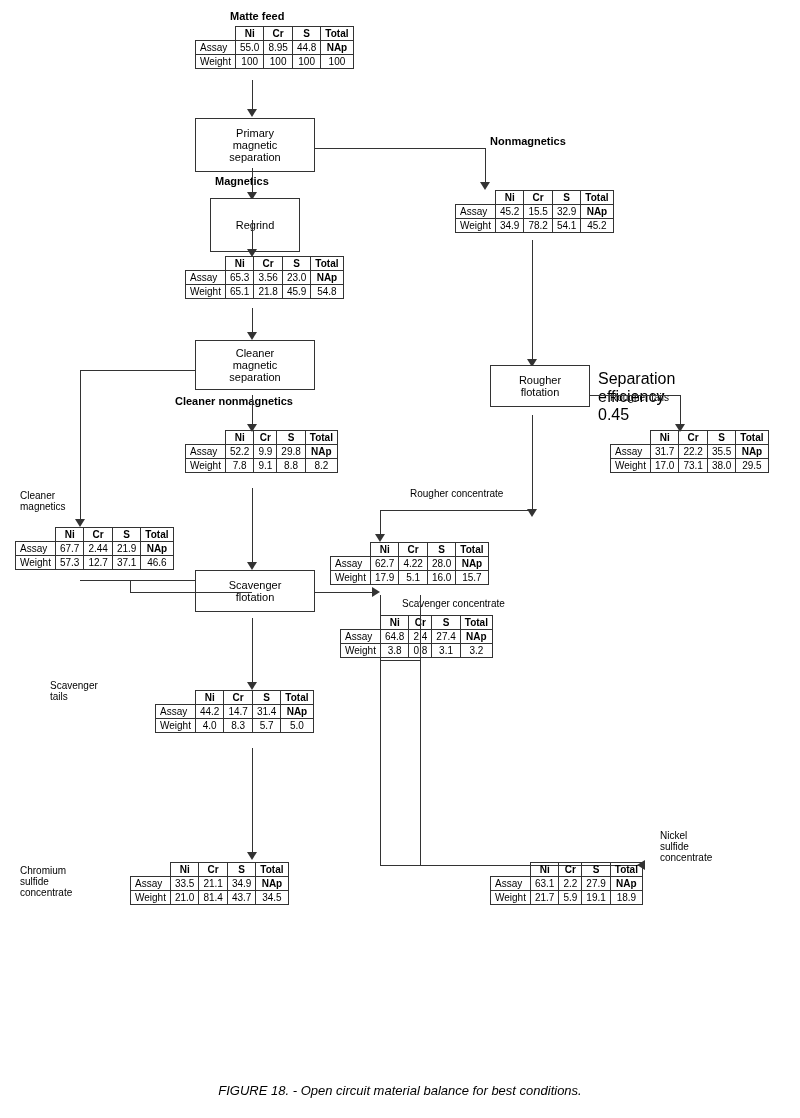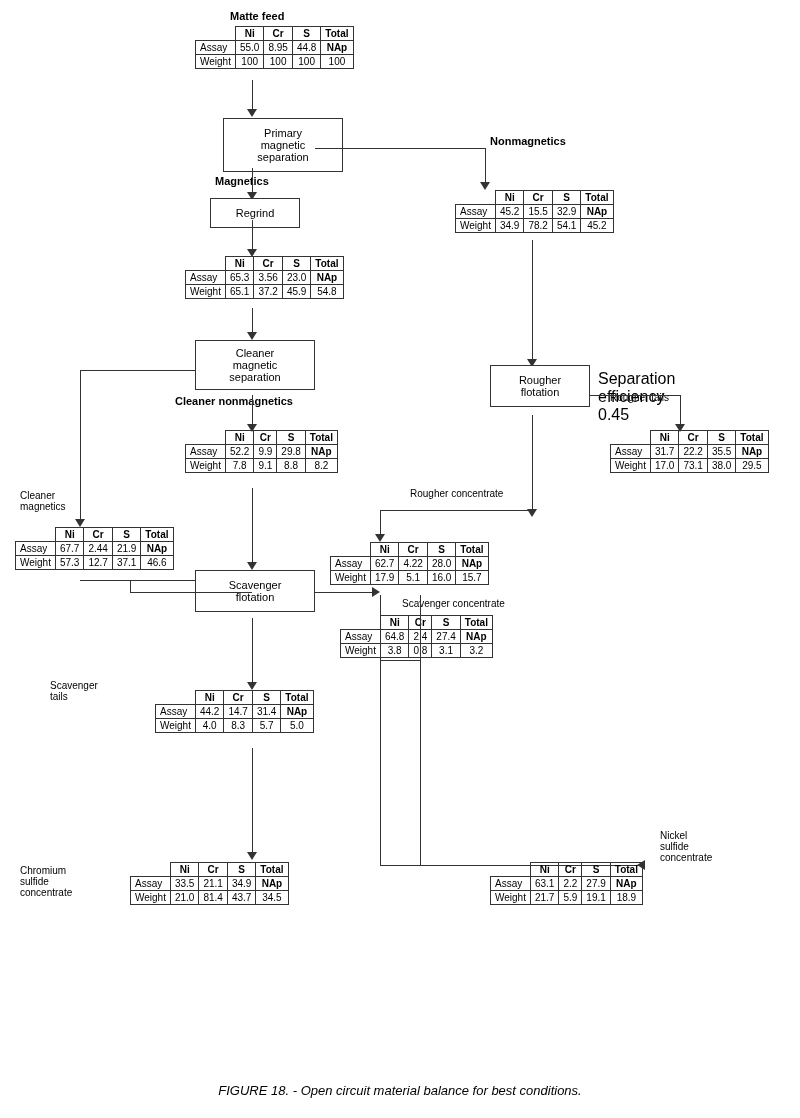--- a/index.html
+++ b/index.html
@@ -122,21 +122,21 @@
         <td>100</td>
         <td>100</td>
       </tr>
     </tbody>
       </table>
   </div>
 
   <div class="vline" style="top:80px; left:252px; height:30px;"></div>
   <div class="abs" style="top:107px; left:247px;"><div class="arrow-down"></div></div>
 
-  <div class="abs" style="top:118px; left:195px;margin-left:28px;">
+  <div class="abs" style="top:118px; left:195px;">
     <div class="process-box" style="width:120px; padding:8px 4px;">
       <div>Primary</div>
       <div>magnetic</div>
       <div>separation</div>
     </div>
   </div>
 
   <div class="hline" style="top:148px; left:315px; width:170px;"></div>
 
   <div class="vline" style="top:148px; left:485px; height:35px;"></div>
@@ -175,21 +175,21 @@
   </div>
 
   <div class="abs" style="top:175px; left:215px; font-weight:bold;">
     <span>Magnetics</span>
   </div>
 
   <div class="vline" style="top:168px; left:252px; height:25px;"></div>
   <div class="abs" style="top:190px; left:247px;"><div class="arrow-down"></div></div>
 
   <div class="abs" style="top:198px; left:210px;">
-    <div class="process-box" style="width:90px; padding:8px 8px;">
+    <div class="process-box" style="width:90px; padding:20px 8px;">
       <div>Regrind</div>
     </div>
   </div>
 
   <div class="vline" style="top:220px; left:252px; height:30px;"></div>
   <div class="abs" style="top:247px; left:247px;"><div class="arrow-down"></div></div>
 
   <div class="abs" style="top:256px; left:185px;">
     <table class="data-table">
       <tbody>
@@ -203,21 +203,21 @@
       <tr>
         <td class="row-label">Assay</td>
         <td>65.3</td>
         <td>3.56</td>
         <td>23.0</td>
         <td class="bold">NAp</td>
       </tr>
       <tr>
         <td class="row-label">Weight</td>
         <td>65.1</td>
-        <td>37.2</td>
+        <td>21.8</td>
         <td>45.9</td>
         <td>54.8</td>
       </tr>
     </tbody>
       </table>
   </div>
 
   <div class="vline" style="top:308px; left:252px; height:25px;"></div>
   <div class="abs" style="top:330px; left:247px;"><div class="arrow-down"></div></div>
 

